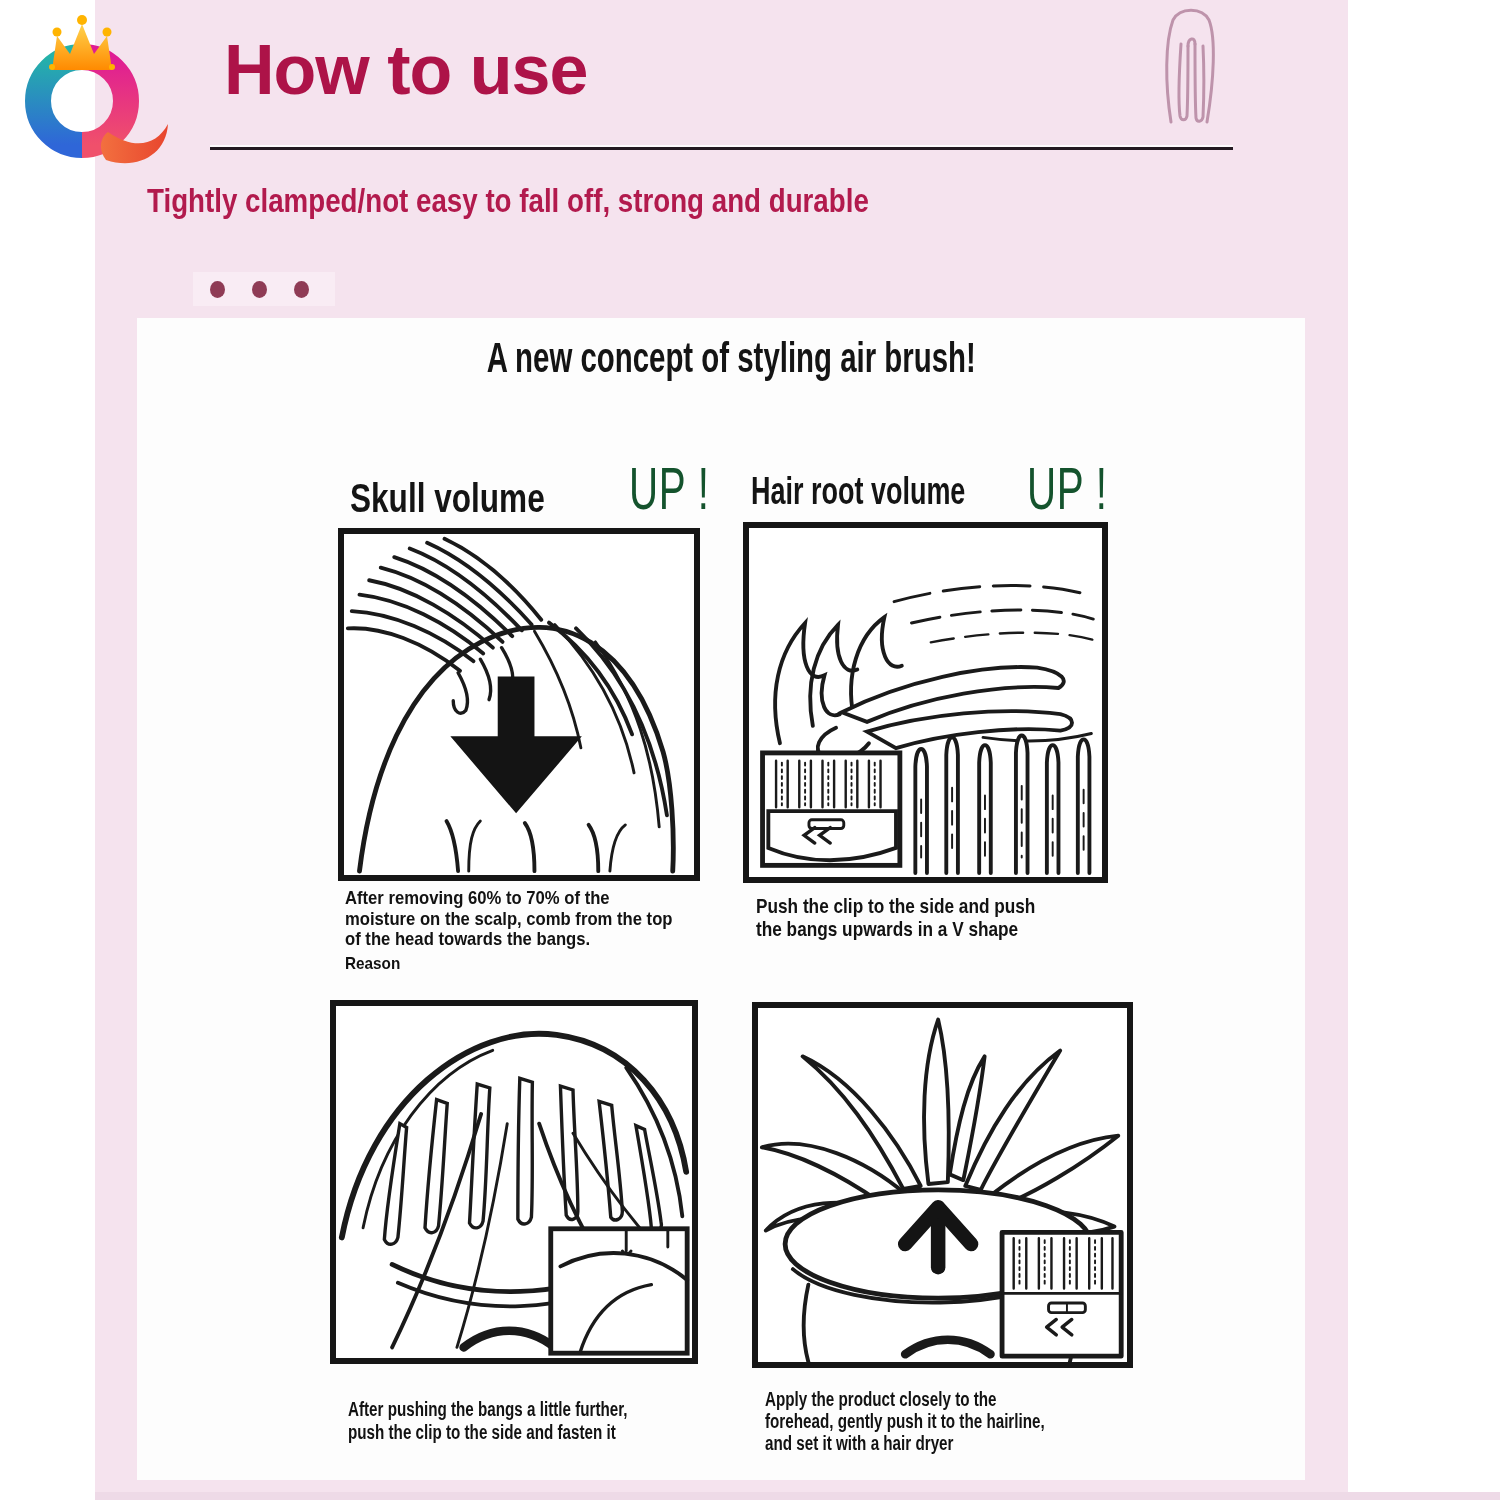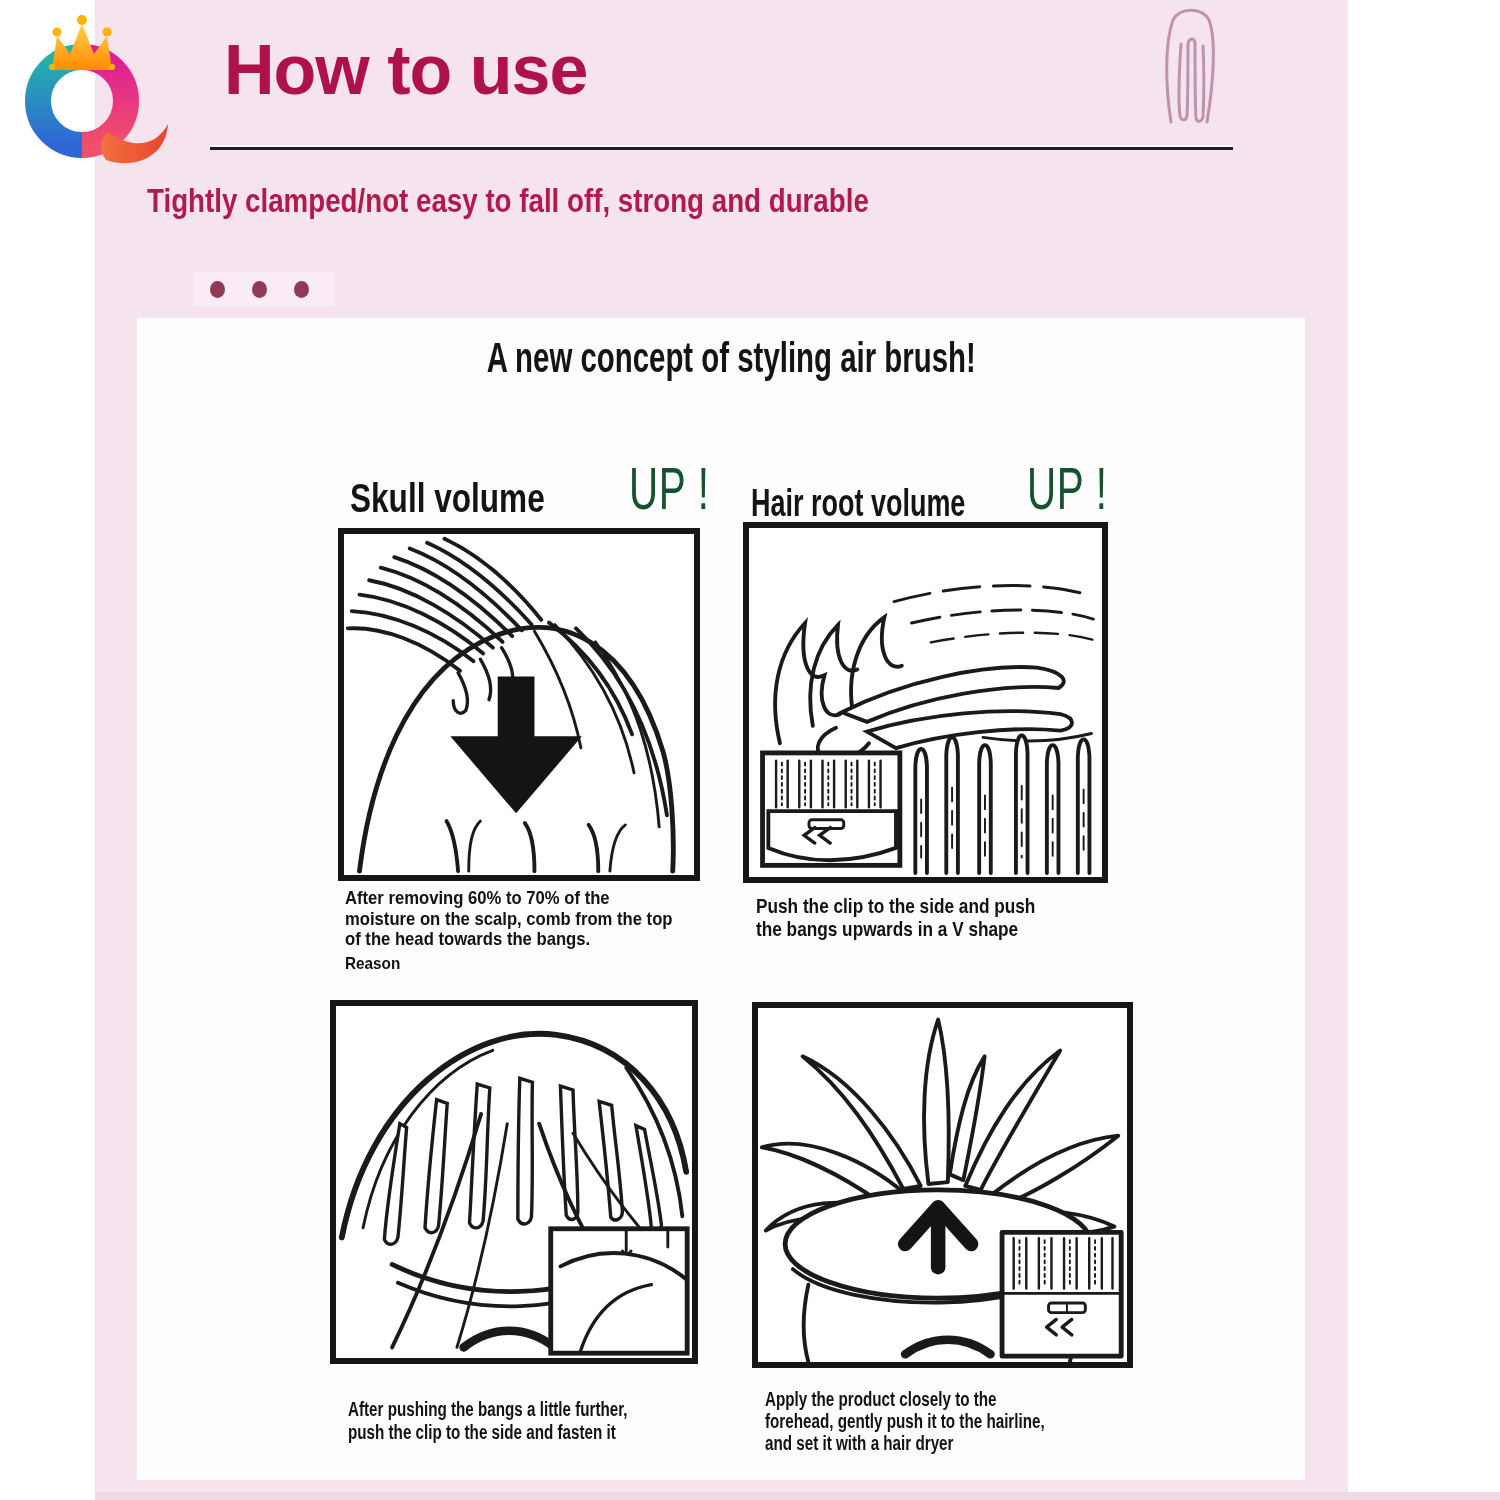--- a/index.html
+++ b/index.html
@@ -15,21 +15,21 @@
   #dotStrip{left:193px;top:272px;width:142px;height:34px;background:#f9ecf4;}
   .dot{width:15px;height:17px;border-radius:50%;background:#8f3b55;top:281px;}
   #card{left:137px;top:318px;width:1168px;height:1162px;background:#fdfdfd;}
   .centerrow{left:10px;top:0;width:100%;text-align:center;}
   .cond{display:inline-block;transform-origin:center top;white-space:nowrap;}
   .condL{display:inline-block;transform-origin:0 0;white-space:nowrap;}
   #h1row{top:16px;} #h1row .cond{font-size:42px;font-weight:700;color:#141414;transform:scaleX(.70);}
   #h2row{top:80px;} #h2row .cond{font-size:54px;font-weight:700;color:#141414;transform:scaleX(.67);}
   .colLabel{color:#141414;font-weight:700;}
   #skullLabel{left:213px;top:148px;font-size:41px;margin-top:9px;} #skullLabel .condL{transform:scaleX(.77);}
-  #hairLabel{left:614px;top:152px;font-size:38px;margin-top:12px;} #hairLabel .condL{transform:scaleX(.71);}
+  #hairLabel{left:614px;top:152px;font-size:38px;} #hairLabel .condL{transform:scaleX(.71);}
   .up{font-size:56px;font-weight:400;color:#14532d;letter-spacing:1px;}
   .up .condL{transform:scale(.72,1.05);}
   #up1{left:492px;top:136px;} #up2{left:890px;top:136px;}
   .panel{border:6px solid #161616;background:#ffffff;box-sizing:border-box;}
   .panel svg{display:block;width:100%;height:100%;}
   #panel1{left:201px;top:210px;width:362px;height:353px;}
   #panel2{left:606px;top:204px;width:365px;height:361px;}
   #panel3{left:193px;top:682px;width:368px;height:364px;}
   #panel4{left:615px;top:684px;width:381px;height:366px;}
   .cap{color:#121212;font-weight:700;white-space:pre-line;transform-origin:0 0;}

